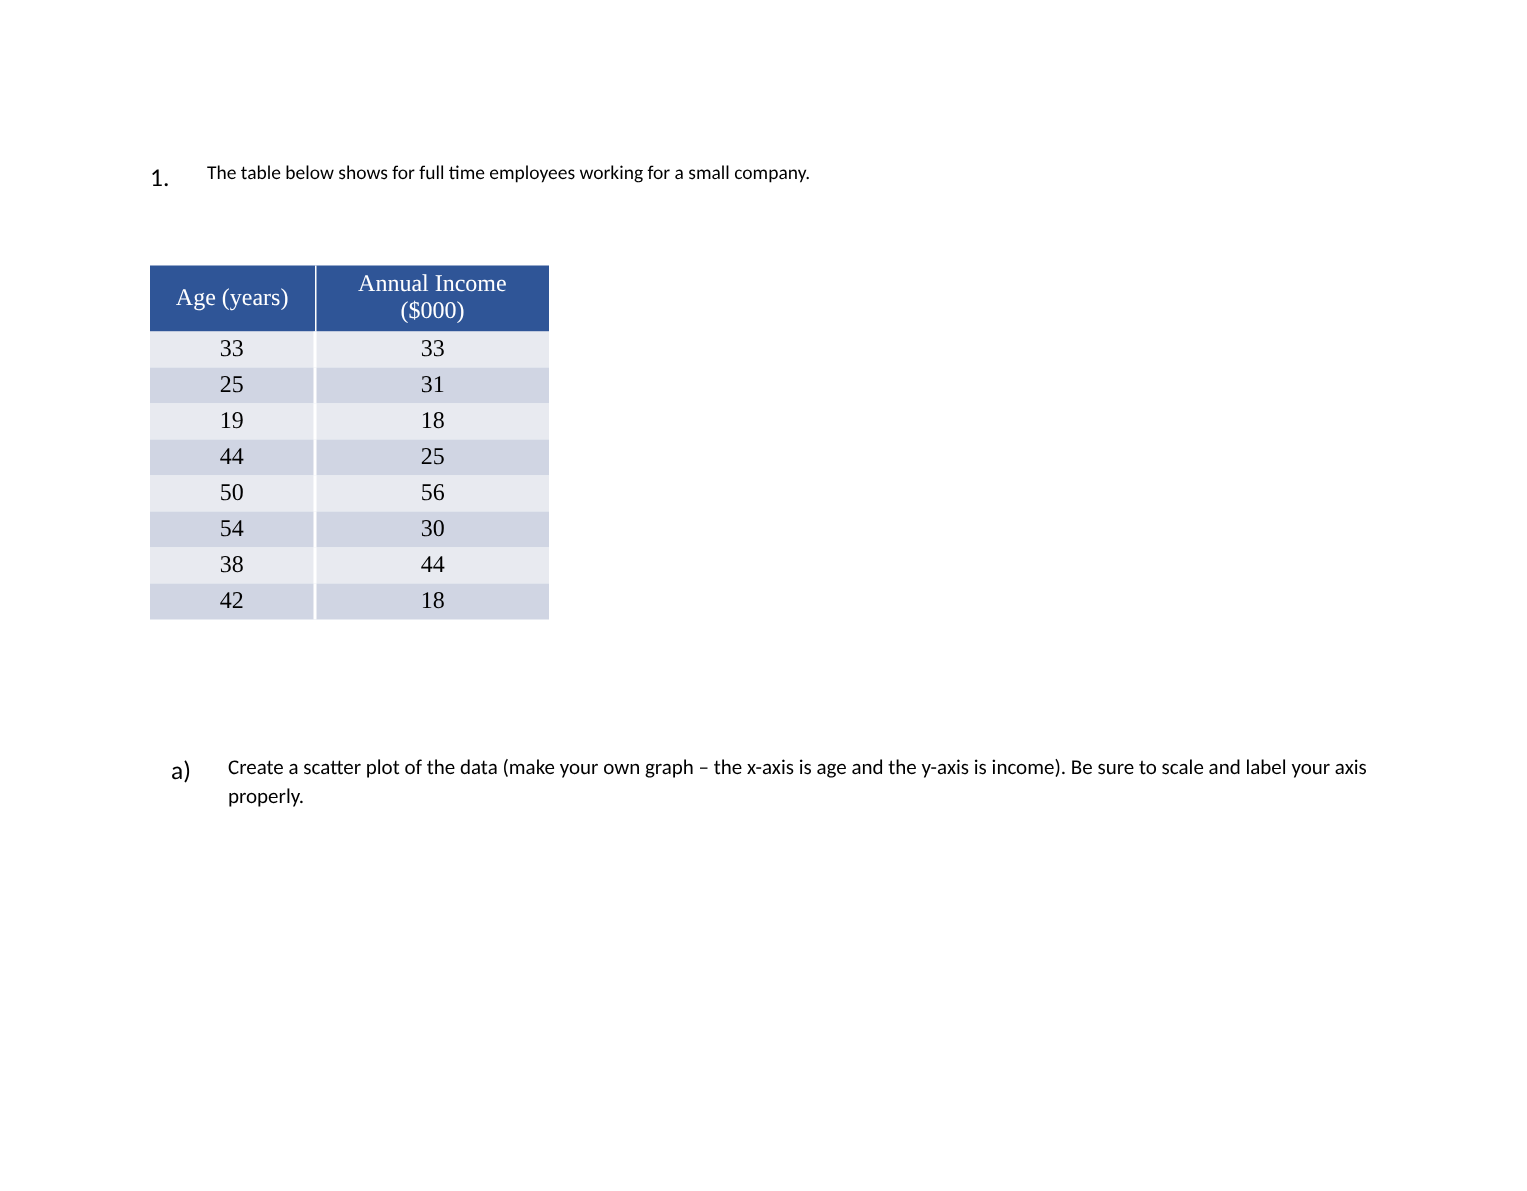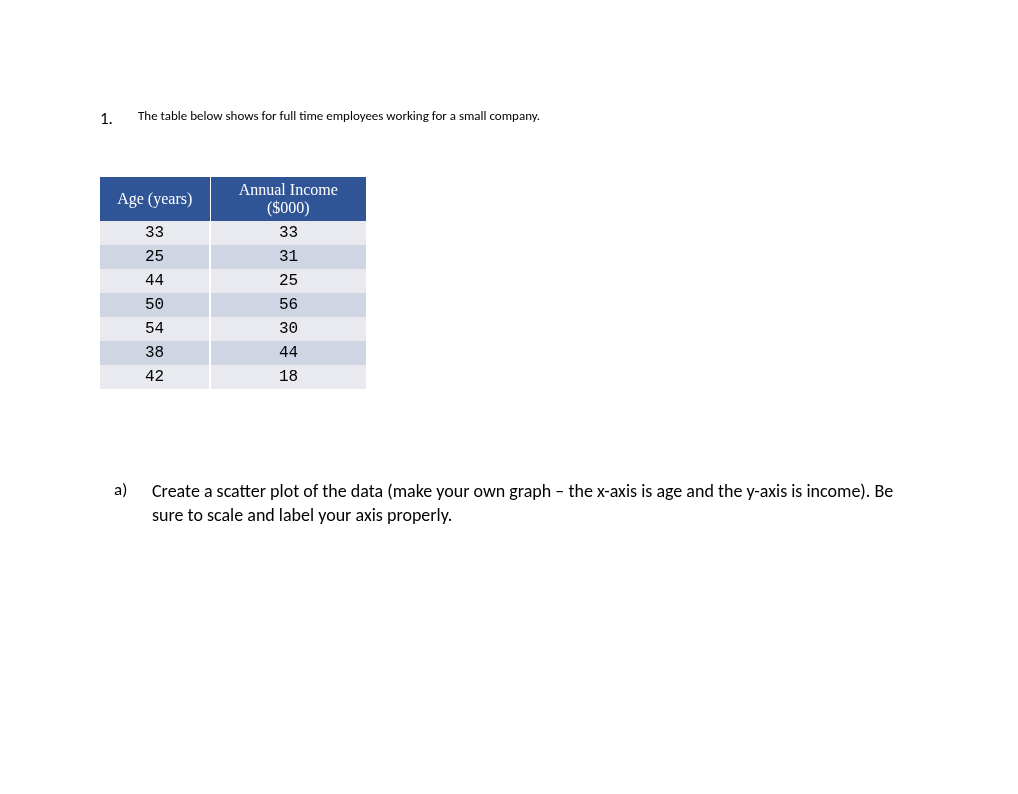--- a/index.html
+++ b/index.html
@@ -43,21 +43,20 @@
       border-right: 1px solid #ffffff;
     }
     .data-table th:last-child {
       border-right: none;
     }
     .data-table td {
       padding: 3px 10px;
       text-align: center;
       font-size: 16px;
       border-right: 2px solid #ffffff;
-      font-family: Liberation Mono, monospace;
     }
     .data-table td:last-child {
       border-right: none;
     }
     .data-table tbody tr:nth-child(odd) td {
       background-color: #e8eaf0;
     }
     .data-table tbody tr:nth-child(even) td {
       background-color: #d0d5e3;
     }
@@ -70,21 +69,21 @@
     .sub-question-block {
       display: flex;
       gap: 18px;
       padding-left: 14px;
     }
     .sub-question-label {
       font-size: 17px;
       min-width: 20px;
     }
     .sub-question-text {
-      font-size: 18px;
+      font-size: 14px;
       line-height: 1.35;
     }
   </style>
 </head>
 <body>
 
 <div class="question-block">
   <div class="question-number">1.</div>
   <div class="question-text">The table below shows for full time employees working for a small company.</div>
 </div>
@@ -97,20 +96,24 @@
     </tr>
   </thead>
   <tbody>
     <tr>
       <td>33</td>
       <td>33</td>
     </tr>
     <tr>
       <td>25</td>
       <td>31</td>
+    </tr>
+    <tr>
+      <td>19</td>
+      <td>18</td>
     </tr>
     <tr>
       <td>44</td>
       <td>25</td>
     </tr>
     <tr>
       <td>50</td>
       <td>56</td>
     </tr>
     <tr>

